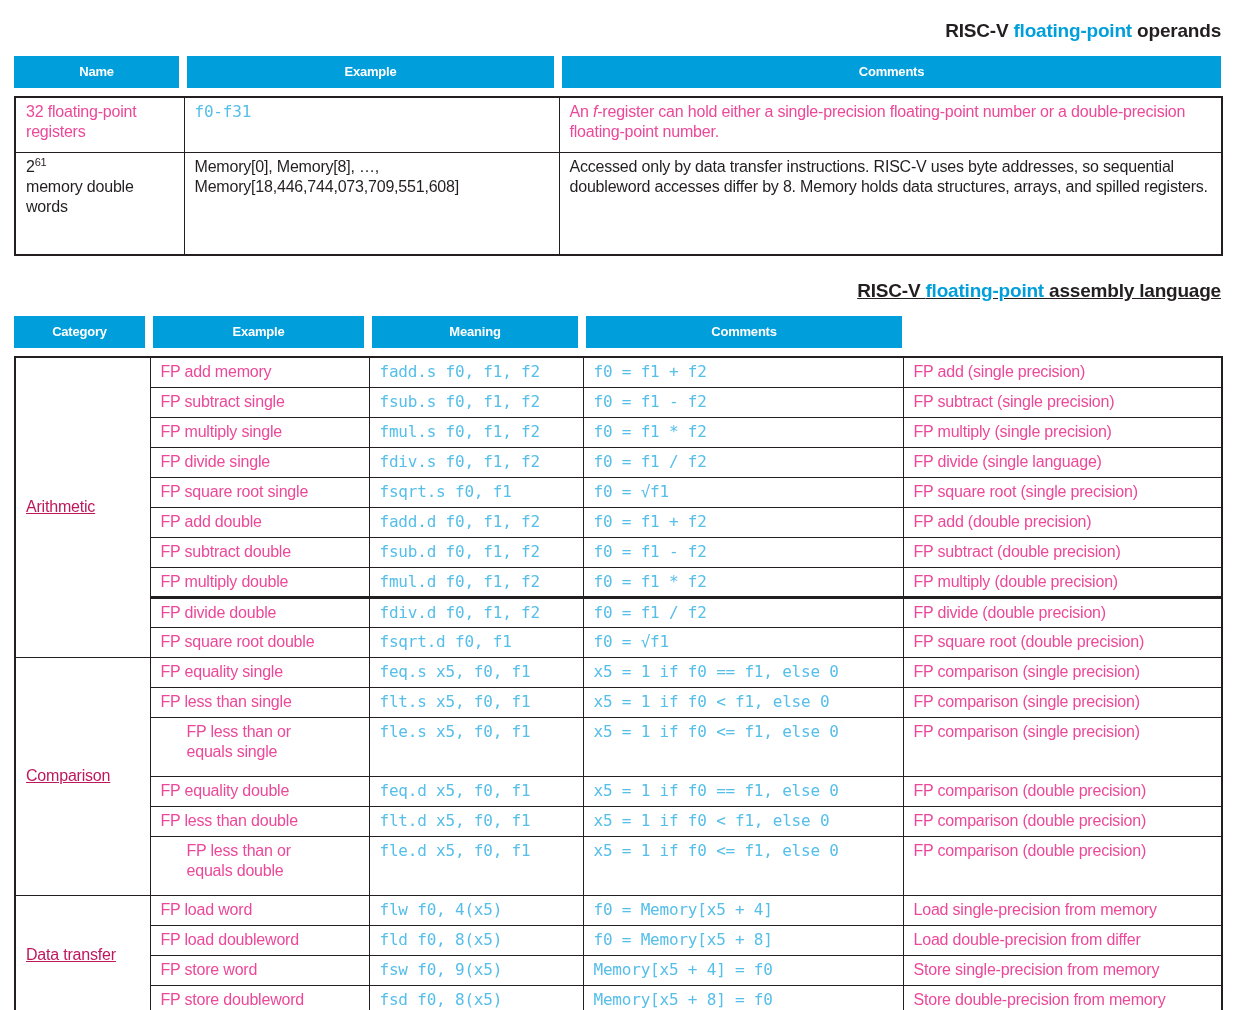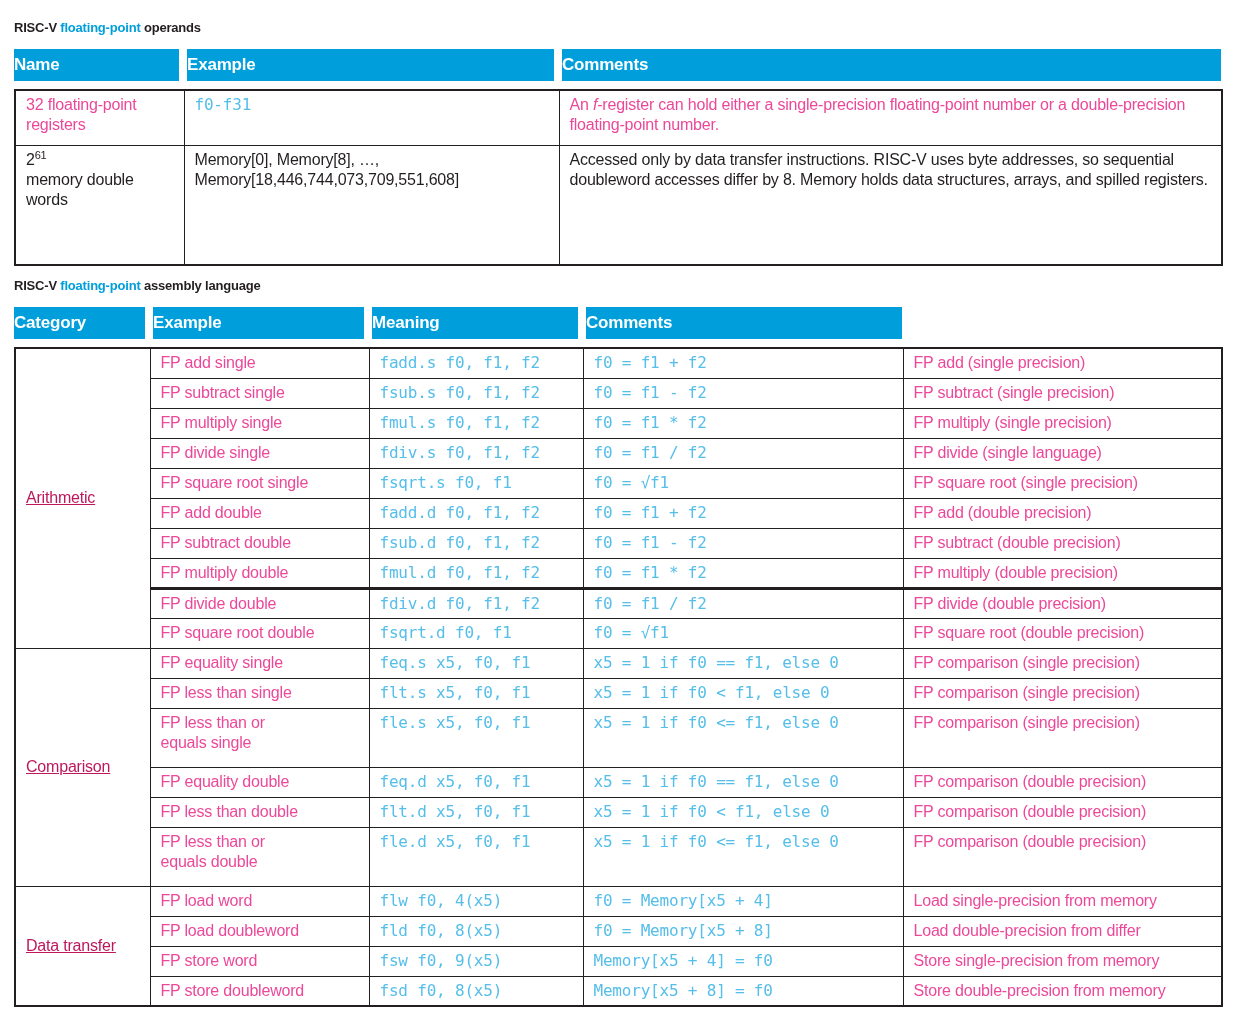--- a/index.html
+++ b/index.html
@@ -3,67 +3,67 @@
 <meta charset="utf-8">
 <style>
   html,body{margin:0;padding:0;background:#ffffff;}
   .page{
     width:1235px;height:1010px;box-sizing:border-box;
     padding:14px;
     font-family:"Liberation Sans","DejaVu Sans",sans-serif;
     color:#231F20;background:#ffffff;overflow:hidden;
   }
   .fig-title{
-    text-align:left;font-size:13px;font-weight:bold;
+    text-align:right;font-size:19px;font-weight:bold;
     letter-spacing:-0.2px;margin:6px 0 14px 0;color:#231F20;
   }
   .fig-title .hl{color:#009FDB;}
-  .fig-title.second{margin-top:12px;}
+  .fig-title.second{margin-top:24px;text-decoration:underline;}
 
   
   .hdr{display:grid;height:32px;margin-bottom:8px;}
   .hdr-operands{grid-template-columns:169px 375px 663px;}
   .hdr-asm{grid-template-columns:135px 219px 214px 320px 319px;}
   .hcell{
     background:#009FDB;background-clip:padding-box;
     border-left:4px solid #fff;border-right:4px solid #fff;
-    color:#fff;font-weight:bold;font-size:17px;letter-spacing:-0.2px;
-    line-height:32px;box-sizing:border-box;
+    color:#fff;font-weight:bold;font-size:13px;letter-spacing:-0.2px;
+    text-align:center;line-height:32px;box-sizing:border-box;
   }
   .hcell:first-child{border-left:0;}
   .hcell:last-child{border-right:0;}
 
   
   table.body{
     border-collapse:collapse;table-layout:fixed;width:1207px;
     border:2px solid #231F20;
   }
   table.body td{
     border:1px solid #231F20;vertical-align:top;box-sizing:border-box;
     padding:4px 10px;font-size:16px;line-height:20px;letter-spacing:-0.2px;
     overflow:hidden;
   }
   .operands-body td{padding:5px 10px;line-height:21px;}
   .r55{height:55px;}
-  .r103{height:120px;}
+  .r103{height:103px;}
   .acc{color:#ec4899;}
   .dark{color:#231F20;}
   .mono{
     font-family:"DejaVu Sans Mono","Liberation Mono",monospace;
     font-size:15px;letter-spacing:0;color:#55BEE9;padding-left:8px;margin-left:25px;
   }
   sup{font-size:11px;line-height:0;}
   em{font-style:italic;}
 
   
   .asm-body tr{height:30px;}
   .asm-body tr.tall{height:59px;}
   .asm-body td.cat{vertical-align:middle;color:#be185d;text-decoration:underline;}
   .asm-body tr.thick td{border-bottom-width:3px;}
-  .wrapnarrow{display:block;max-width:142px;}
+  .wrapnarrow{display:block;max-width:142px;margin-left:26px;}
 </style>
 </head>
 <body>
 
 <div class="page">
 
   <div class="fig-title"><span>RISC-V </span><span class="hl">floating-point</span><span> operands</span></div>
 
   <div class="hdr hdr-operands">
     <div class="hcell">Name</div>
@@ -105,21 +105,21 @@
         <col style="width:135px">
         <col style="width:219px">
         <col style="width:214px">
         <col style="width:320px">
         <col style="width:319px">
       </colgroup>
 
     <tbody>
         <tr>
       <td class="cat" rowspan="10">Arithmetic</td>
-      <td class="acc">FP add single</td>
+      <td class="acc">FP add memory</td>
       <td class="mono">fadd.s f0, f1, f2</td>
       <td class="mono">f0 = f1 + f2</td>
       <td class="acc">FP add (single precision)</td>
     </tr>
     <tr>
       <td class="acc">FP subtract single</td>
       <td class="mono">fsub.s f0, f1, f2</td>
       <td class="mono">f0 = f1 - f2</td>
       <td class="acc">FP subtract (single precision)</td>
     </tr>

